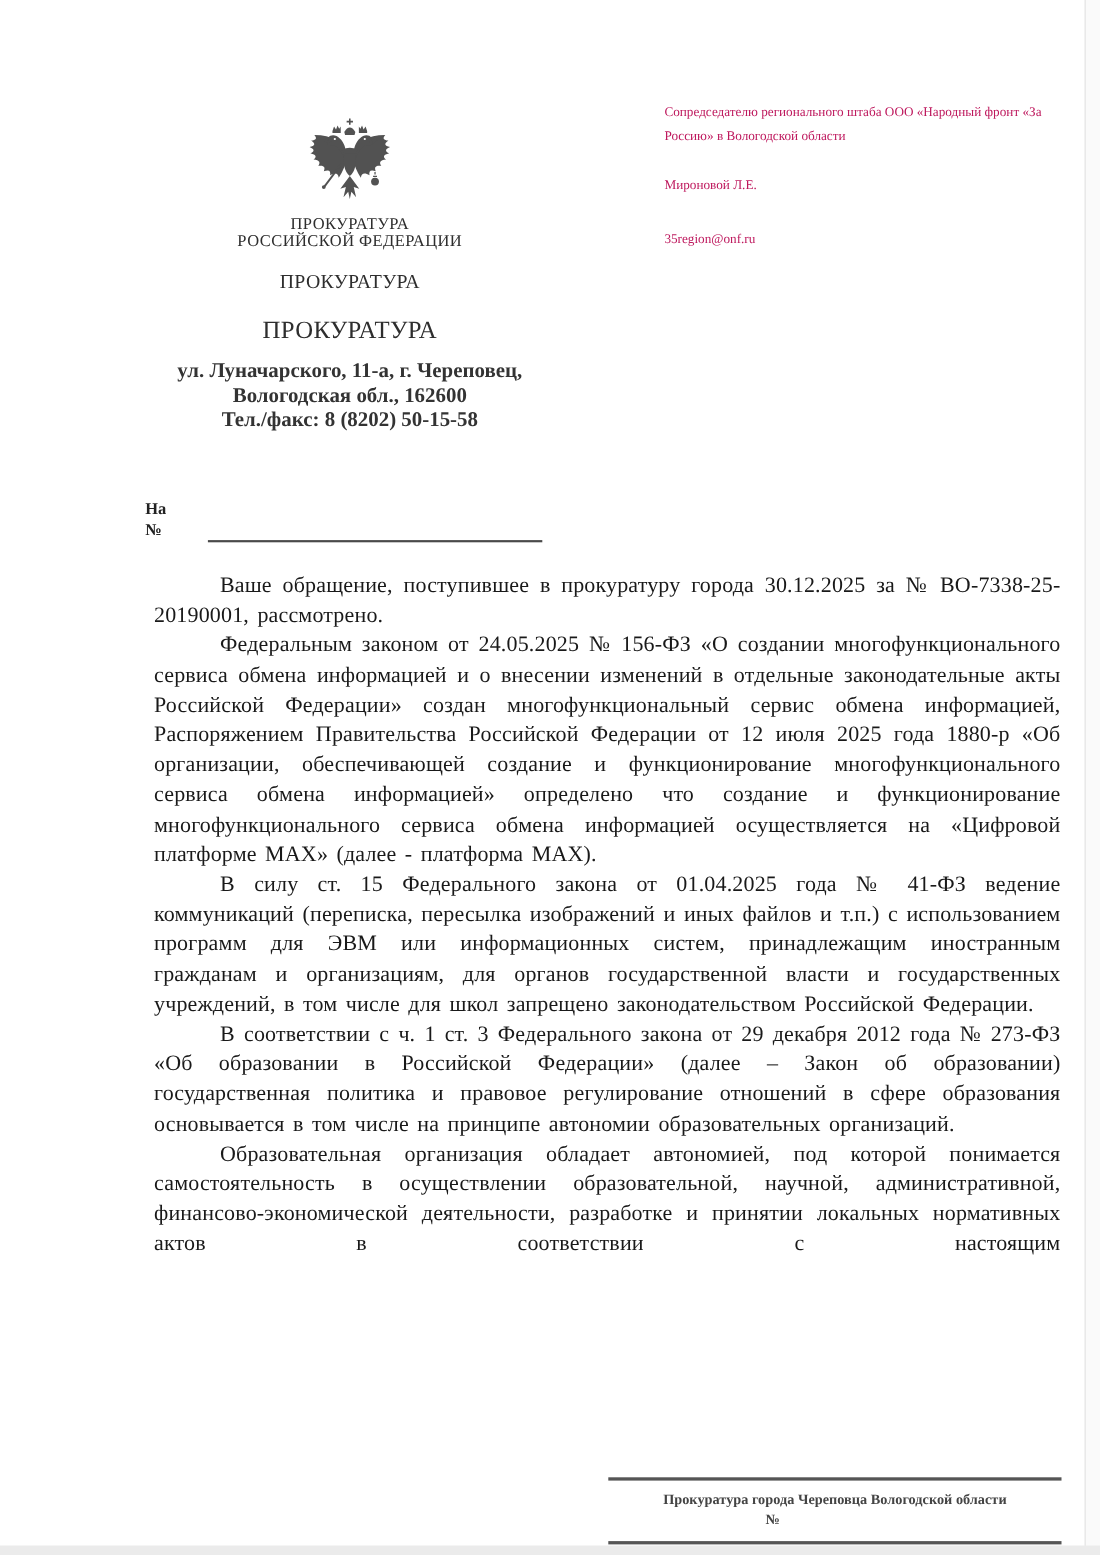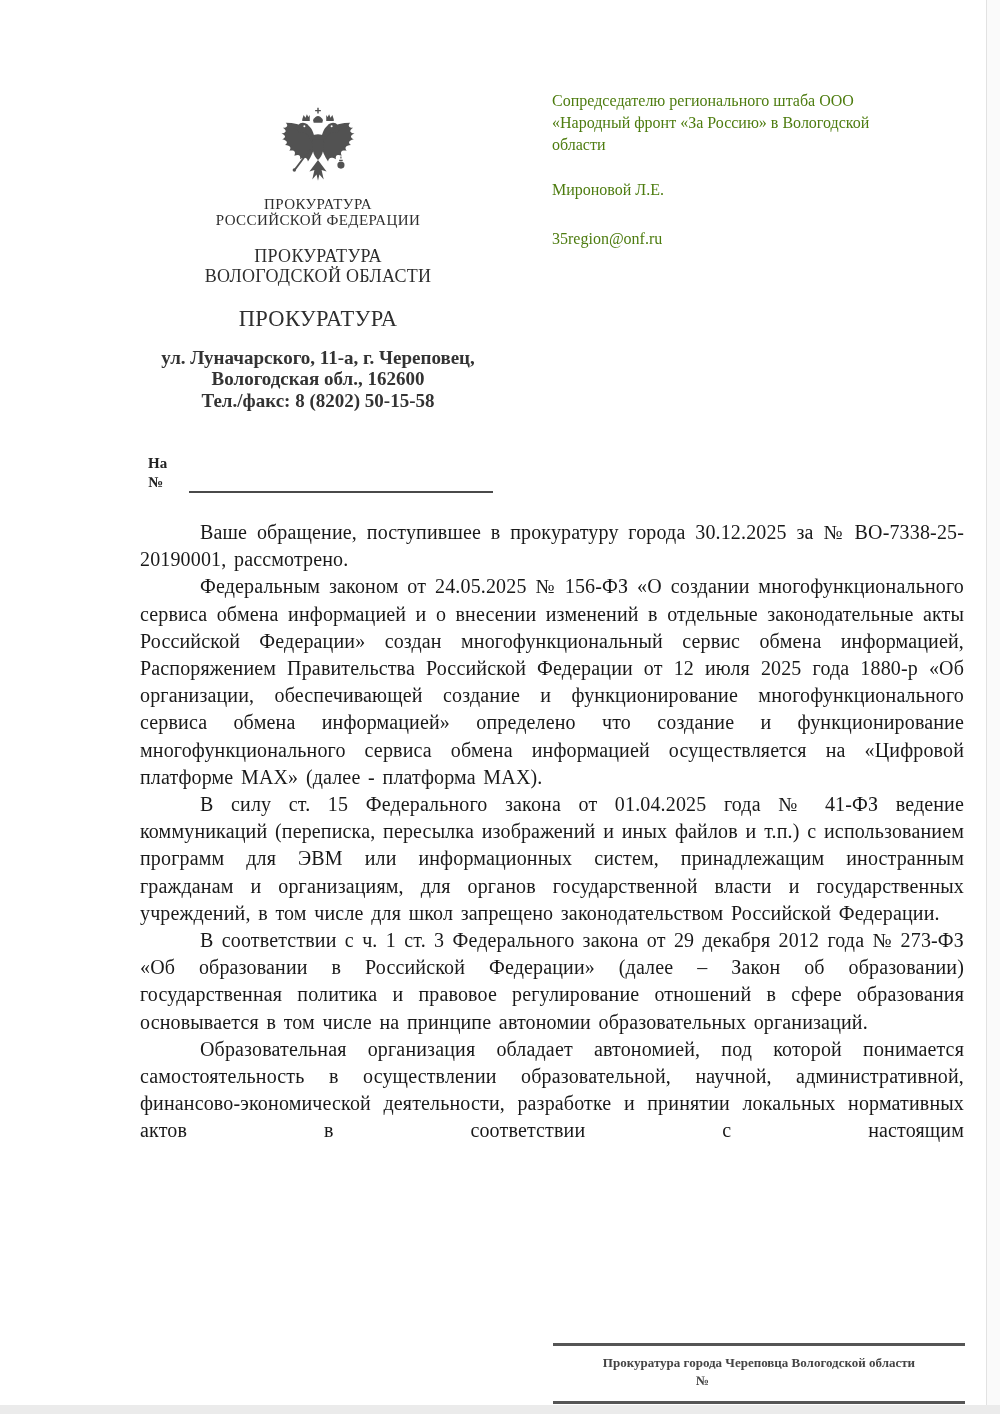--- a/index.html
+++ b/index.html
@@ -26,28 +26,28 @@
     text-align: center; color: #2e2e2e;
   }
   .emblem-wrap { height: 92px; }
   .org1 { font-size: 15px; line-height: 1.08; letter-spacing: 0.4px; margin-top: 4px; }
   .org2 { font-size: 18px; line-height: 1.08; letter-spacing: 0.3px; margin-top: 19px; }
   .org3 { font-size: 22.5px; line-height: 1.08; letter-spacing: 0.3px; margin-top: 21px; }
   .addr { font-size: 19px; font-weight: bold; line-height: 1.15; margin-top: 15px; color: #333; }
 
   
   .recipient {
-    position: absolute; left: 552px; top: 90px; width: 360px;
-    font-size: 16px; line-height: 22px; color: #4d7c0f;
+    position: absolute; left: 604px; top: 90px; width: 360px;
+    font-size: 12px; line-height: 22px; color: #be185d;
   }
   .recipient-name { margin-top: 23px; }
   .recipient-email { margin-top: 27px; }
 
   
-  .ref-block { position: absolute; left: 148px; top: 454px; font-size: 15px; font-weight: bold; line-height: 19px; color: #222; }
+  .ref-block { position: absolute; left: 132px; top: 454px; font-size: 15px; font-weight: bold; line-height: 19px; color: #222; }
   .ref-underline {
     position: absolute; left: 189px; top: 491px; width: 304px; height: 0;
     border-bottom: 2px solid #4a4a4a;
   }
 
   
   .body-text {
     position: absolute; left: 140px; top: 519px; width: 824px;
     font-size: 20px; line-height: 27.2px;
     text-align: justify; color: #191919;
@@ -102,21 +102,20 @@
         <path d="M92 71 v-3 M89.5 73.5 h5" stroke="#525252" stroke-width="1.6" fill="none"></path>
       </g>
     </svg>
   </div>
   <div class="org1">
     <div>ПРОКУРАТУРА</div>
     <div>РОССИЙСКОЙ ФЕДЕРАЦИИ</div>
   </div>
   <div class="org2">
     <div>ПРОКУРАТУРА</div>
-    <div>ВОЛОГОДСКОЙ ОБЛАСТИ</div>
   </div>
   <div class="org3">
     <div>ПРОКУРАТУРА</div>
   </div>
   <div class="addr">
     <div>ул. Луначарского, 11-а, г. Череповец,</div>
     <div>Вологодская обл., 162600</div>
     <div>Тел./факс: 8 (8202) 50-15-58</div>
   </div>
 </div>

